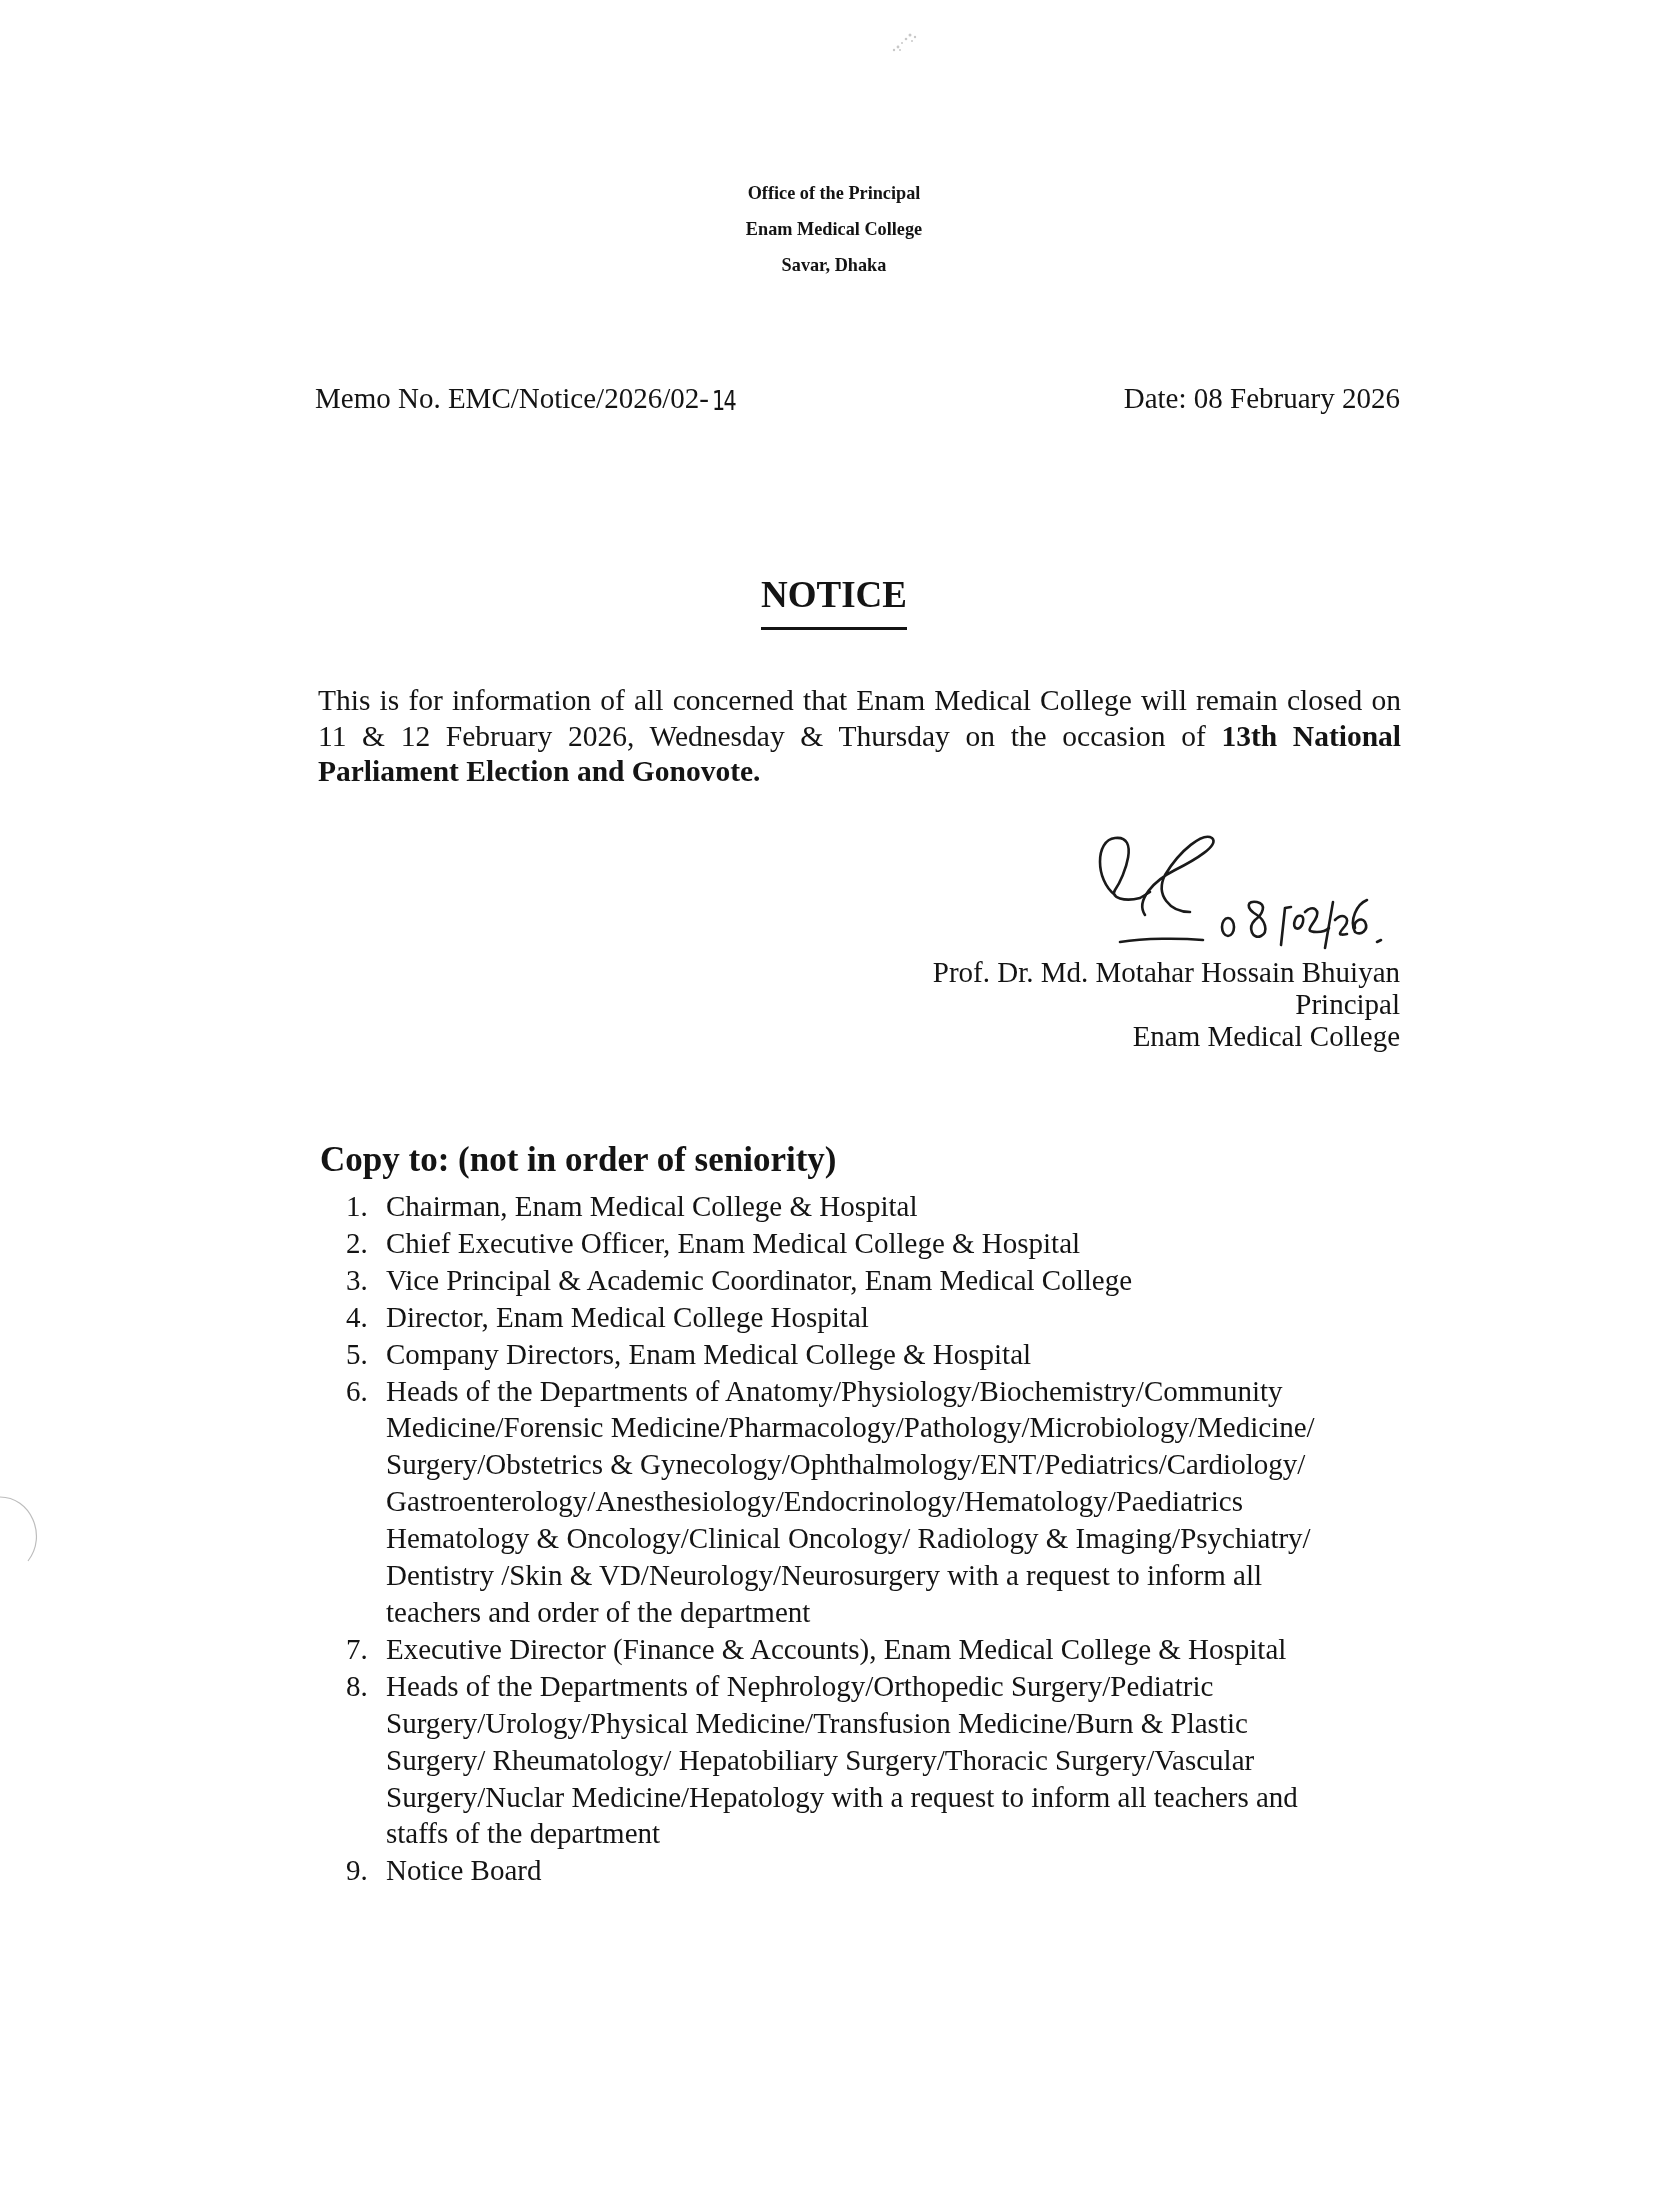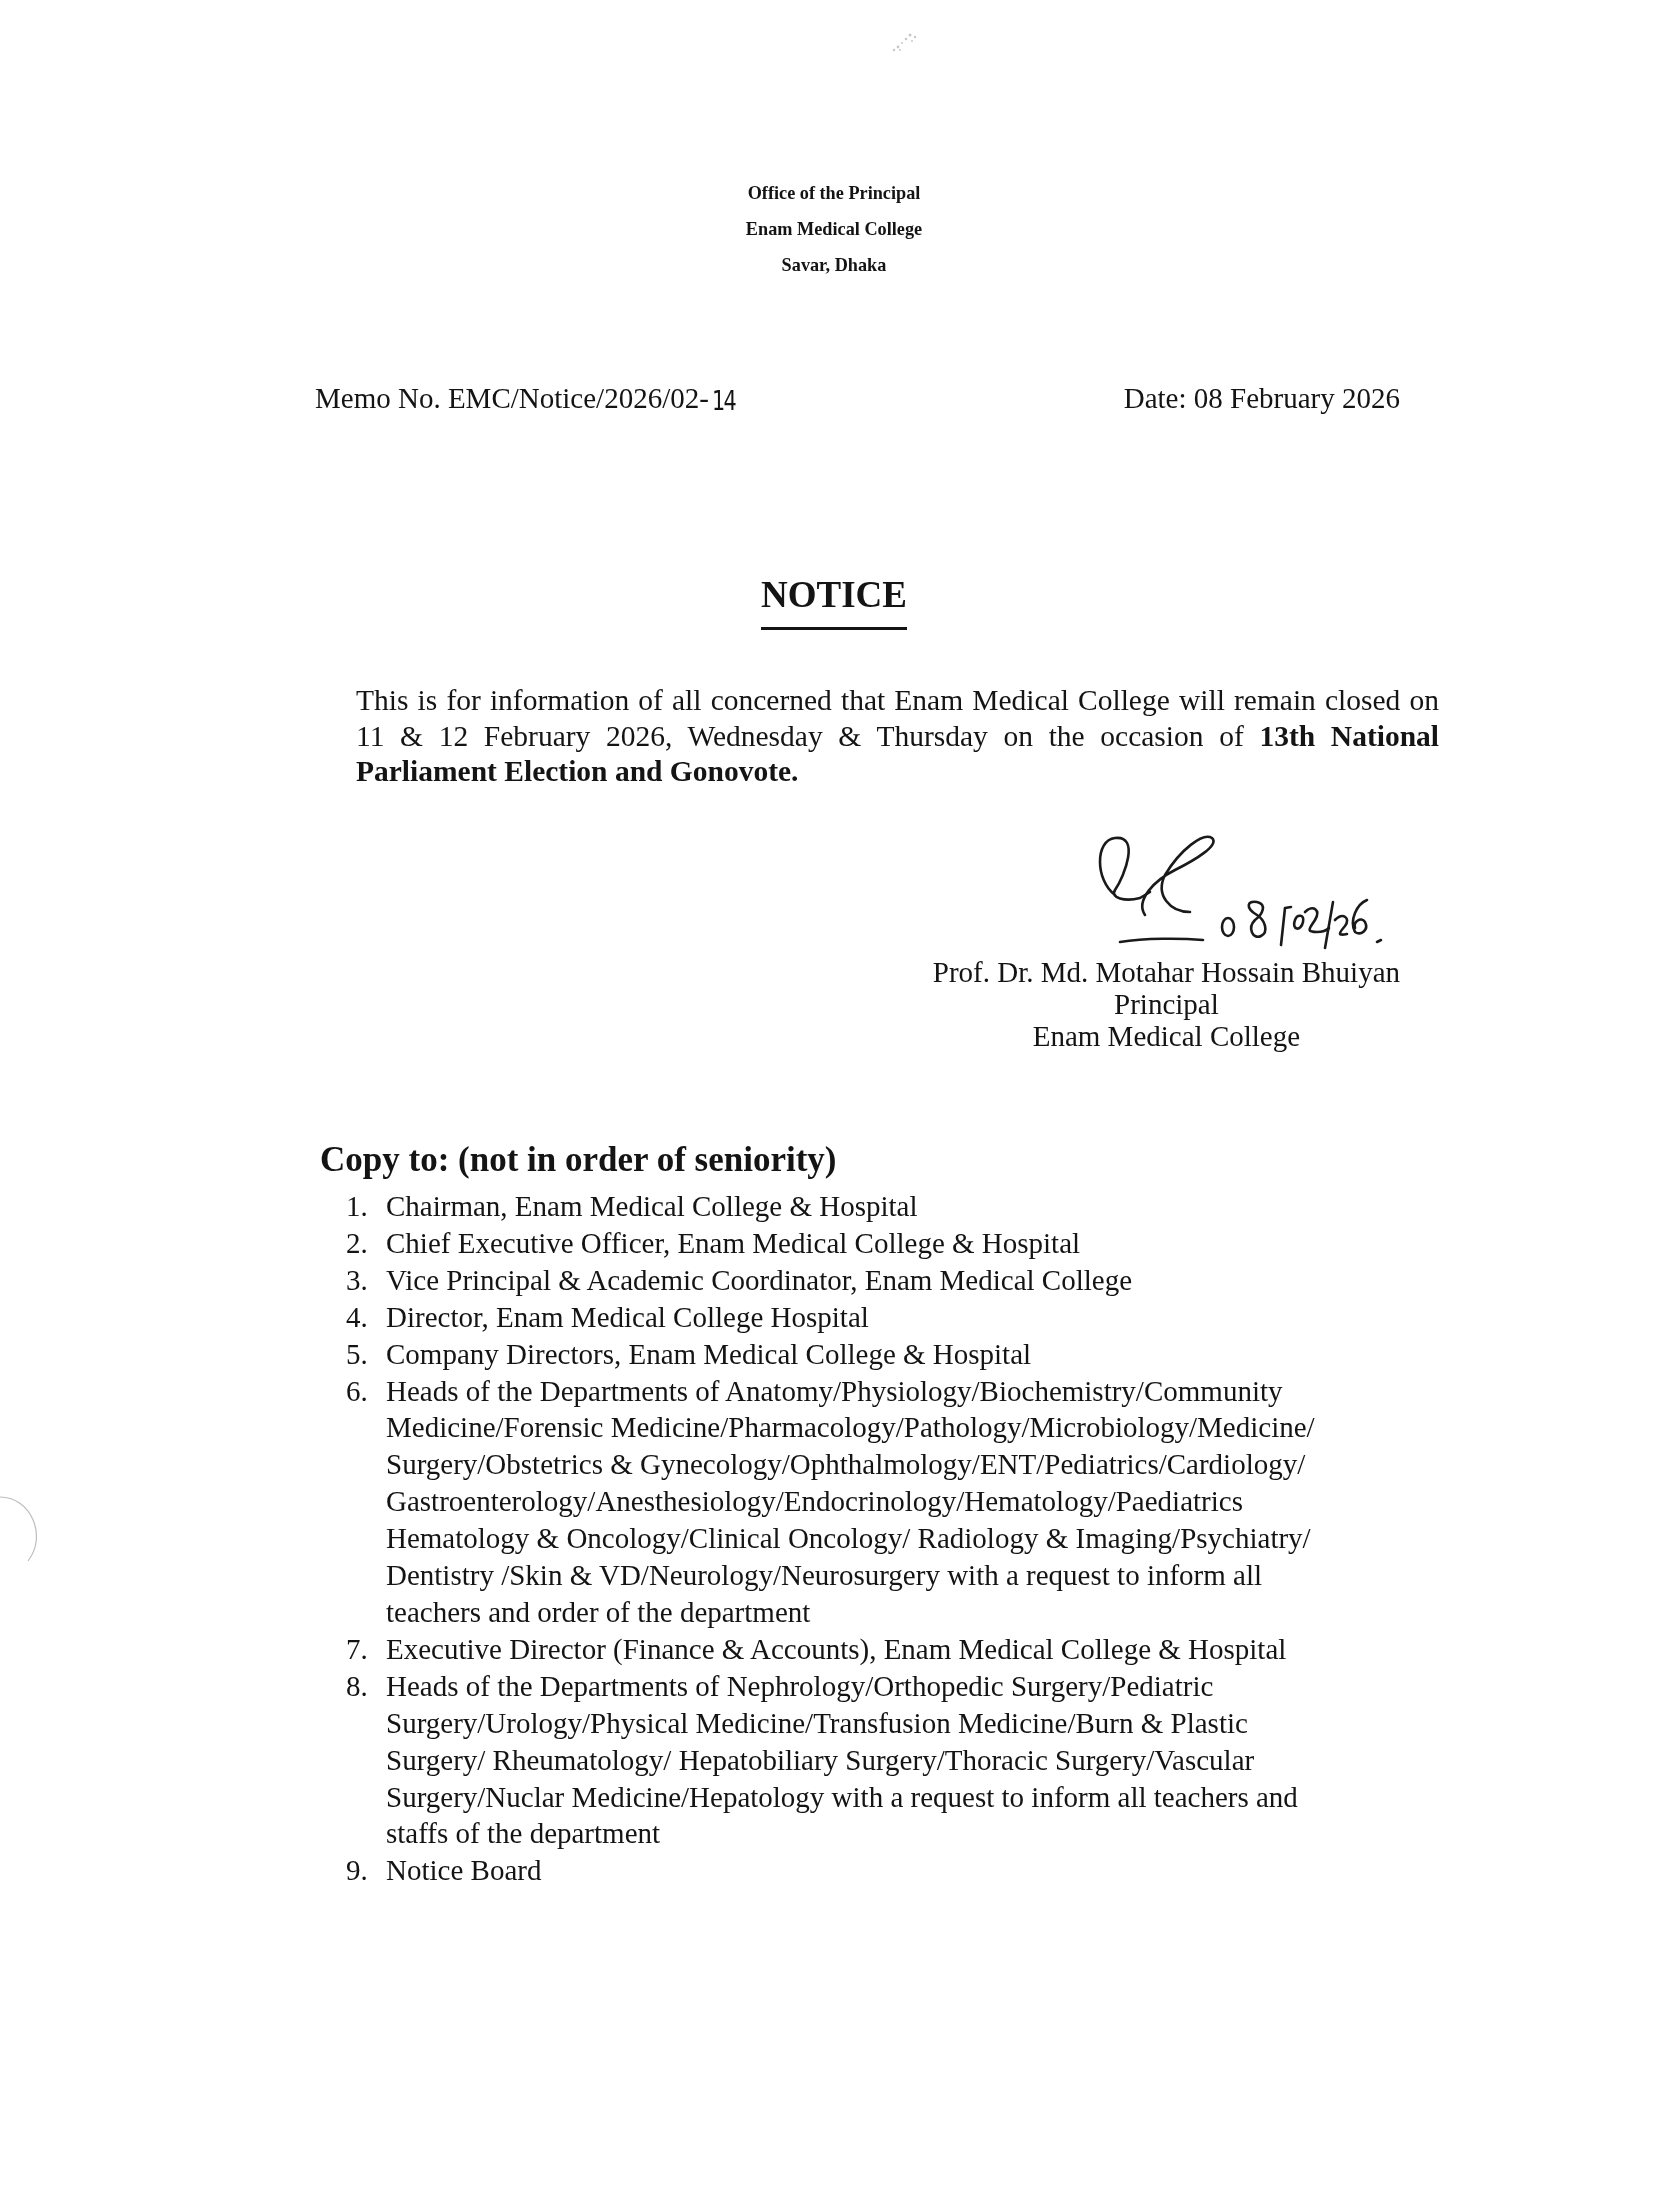--- a/index.html
+++ b/index.html
@@ -19,26 +19,26 @@
     display: inline-block; transform: translateY(2px) scaleX(0.8);
   }
   .date { right: 268px; top: 380px; font-size: 29px; line-height: 36px; text-align: left; }
   .notice-title {
     left: 0; width: 1668px; top: 573px; text-align: center;
     font-weight: bold; font-size: 37px; line-height: 44px;
   }
   .notice-title span { border-bottom: 3px solid #141414; padding-bottom: 12px; }
   .body-text {
     left: 318px; width: 1083px; top: 683px; font-size: 29.5px; line-height: 35.5px;
-    text-align: justify; text-align-last: left; margin-left: 38px;
+    text-align: justify; text-align-last: left;
   }
   .body-text b { font-weight: bold; }
   .signature { left: 1085px; top: 820px; width: 370px; height: 140px; }
   .sig-block {
-    right: 268px; top: 956px; font-size: 29px; line-height: 32px; text-align: center;
+    right: 268px; top: 956px; font-size: 29px; line-height: 32px; text-align: right;
   }
   .copy-heading { left: 320px; top: 1142px; font-weight: bold; font-size: 35px; line-height: 36px; }
   .copy-list { left: 320px; top: 1188px; width: 1100px; font-size: 29px; line-height: 36.9px; }
   .copy-item { display: flex; }
   .copy-num { width: 66px; text-align: right; padding-right: 0; flex: 0 0 66px; box-sizing: border-box; }
   .copy-num span { display: inline-block; width: 40px; text-align: left; }
   .copy-text { flex: 1; width: 1020px; }
   .smudge { left: 880px; top: 30px; width: 45px; height: 25px; }
   .punch { left: -40px; top: 1495px; width: 85px; height: 70px; }
 </style>

